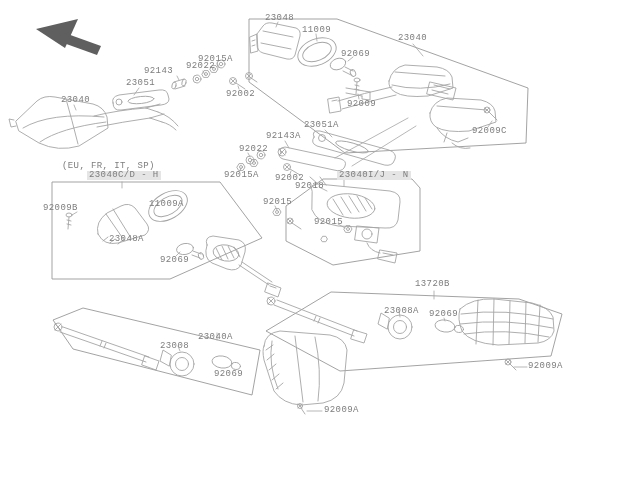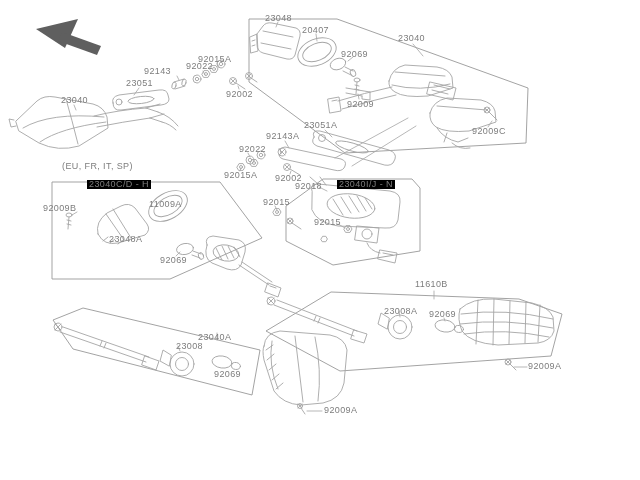--- a/index.html
+++ b/index.html
@@ -1,21 +1,21 @@
 <!DOCTYPE html>
 <html><head>
 <meta charset="utf-8">
 <style>
   html,body{margin:0;padding:0;background:#ffffff;}
   .stage{position:relative;width:640px;height:428px;background:#ffffff;overflow:hidden;
-         font-family:Liberation Sans, sans-serif;}
+         font-family:Liberation Mono, monospace;}
   .stage svg{position:absolute;left:0;top:0;z-index:1;}
   .lbl{position:absolute;z-index:2;font-size:9px;line-height:9px;color:#7d7d7d;
        letter-spacing:0.4px;white-space:nowrap;}
-  .lbl.bg{background:#000000;padding:0 2px;margin-top:9px;}
+  .lbl.bg{background:#e5e5e5;padding:0 2px;}
 </style>
 </head>
 <body>
 
 <div class="stage">
 
 <svg width="640" height="480" viewBox="0 0 640 480">
 
   <g fill="#5f5f5f" stroke="none">
     <path d="M36,29 L78,19 L65,48 Z"></path>
@@ -288,21 +288,21 @@
     </g>
 
     <g>
       <ellipse cx="222" cy="362" rx="10" ry="6" transform="rotate(8 222 362)"></ellipse>
       <ellipse cx="236" cy="366" rx="4.5" ry="3.5" transform="rotate(8 236 366)"></ellipse>
     </g>
   </g>
 </svg>
 
 <span class="lbl" style="left:265px;top:14px">23048</span>
-<span class="lbl" style="left:302px;top:26px">20407</span>
+<span class="lbl" style="left:302px;top:26px">11009</span>
 <span class="lbl" style="left:341px;top:50px">92069</span>
 <span class="lbl" style="left:398px;top:34px">23040</span>
 <span class="lbl" style="left:347px;top:100px">92009</span>
 <span class="lbl" style="left:472px;top:127px">92009C</span>
 <span class="lbl" style="left:198px;top:55px">92015A</span>
 <span class="lbl" style="left:186px;top:62px">92022</span>
 <span class="lbl" style="left:144px;top:67px">92143</span>
 <span class="lbl" style="left:126px;top:79px">23051</span>
 <span class="lbl" style="left:61px;top:96px">23040</span>
 <span class="lbl" style="left:226px;top:90px">92002</span>
@@ -314,22 +314,22 @@
 <span class="lbl" style="left:62px;top:162px">(EU, FR, IT, SP)</span>
 <span class="lbl bg" style="left:87px;top:171px">23040C/D - H</span>
 <span class="lbl bg" style="left:337px;top:171px">23040I/J - N</span>
 <span class="lbl" style="left:43px;top:204px">92009B</span>
 <span class="lbl" style="left:149px;top:200px">11009A</span>
 <span class="lbl" style="left:109px;top:235px">23048A</span>
 <span class="lbl" style="left:160px;top:256px">92069</span>
 <span class="lbl" style="left:295px;top:182px">92018</span>
 <span class="lbl" style="left:263px;top:198px">92015</span>
 <span class="lbl" style="left:314px;top:218px">92015</span>
-<span class="lbl" style="left:415px;top:280px">11610B</span>
+<span class="lbl" style="left:415px;top:280px">13720B</span>
 <span class="lbl" style="left:384px;top:307px">23008A</span>
 <span class="lbl" style="left:429px;top:310px">92069</span>
 <span class="lbl" style="left:528px;top:362px">92009A</span>
 <span class="lbl" style="left:324px;top:406px">92009A</span>
 <span class="lbl" style="left:198px;top:333px">23040A</span>
-<span class="lbl" style="left:176px;top:342px">23008</span>
+<span class="lbl" style="left:160px;top:342px">23008</span>
 <span class="lbl" style="left:214px;top:370px">92069</span>
 
 </div>
 
 </body></html>

